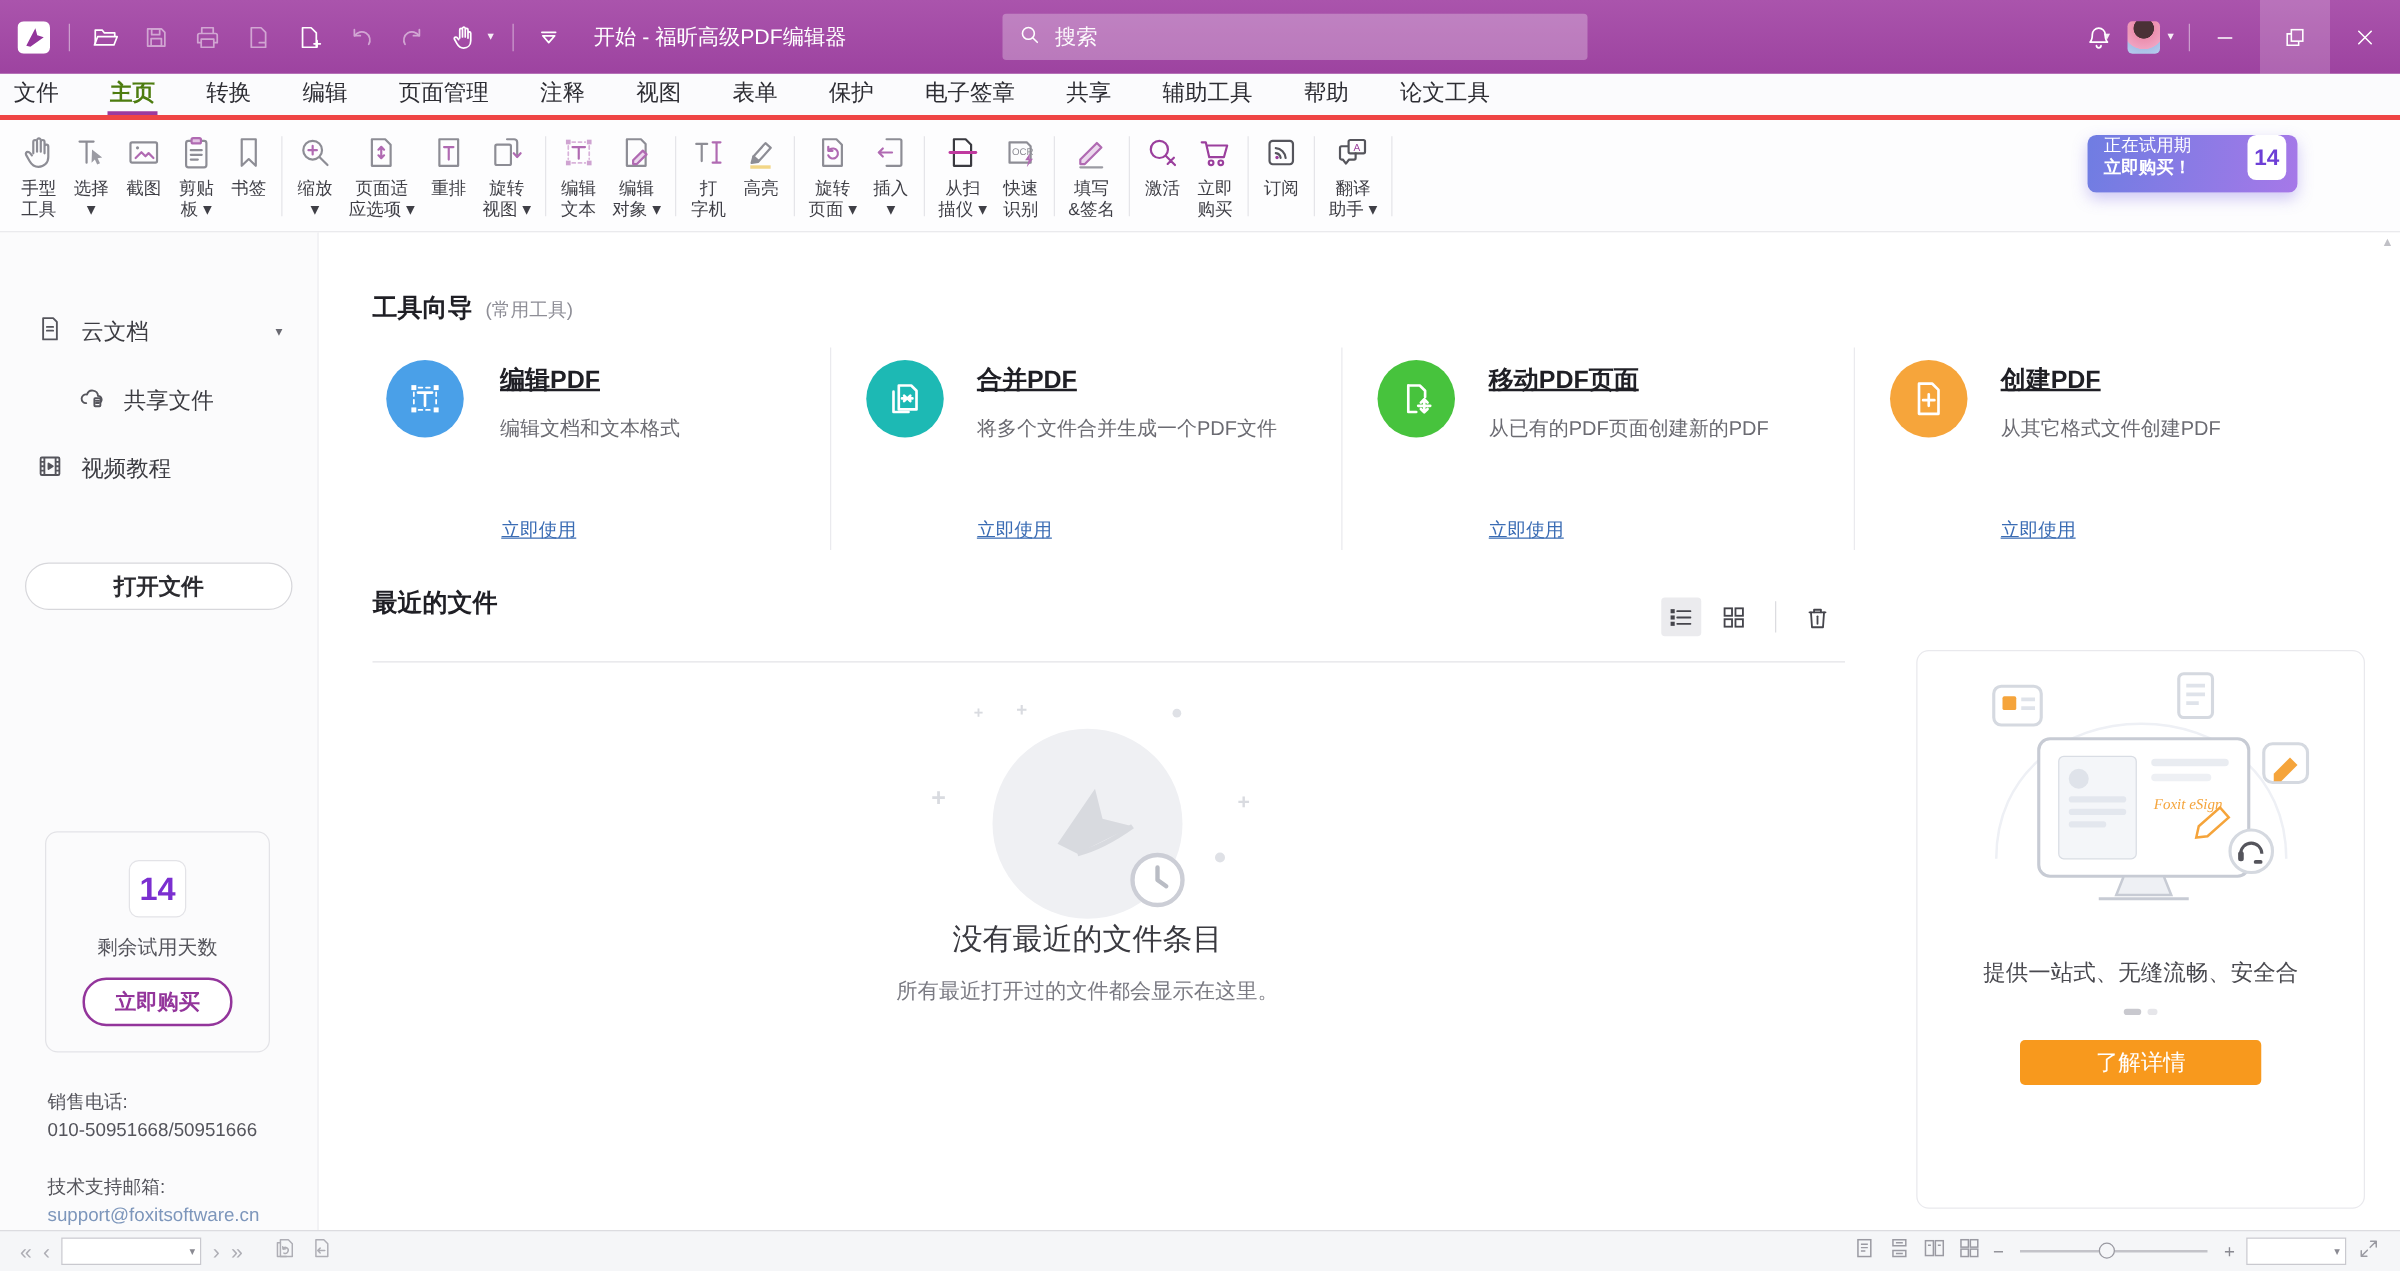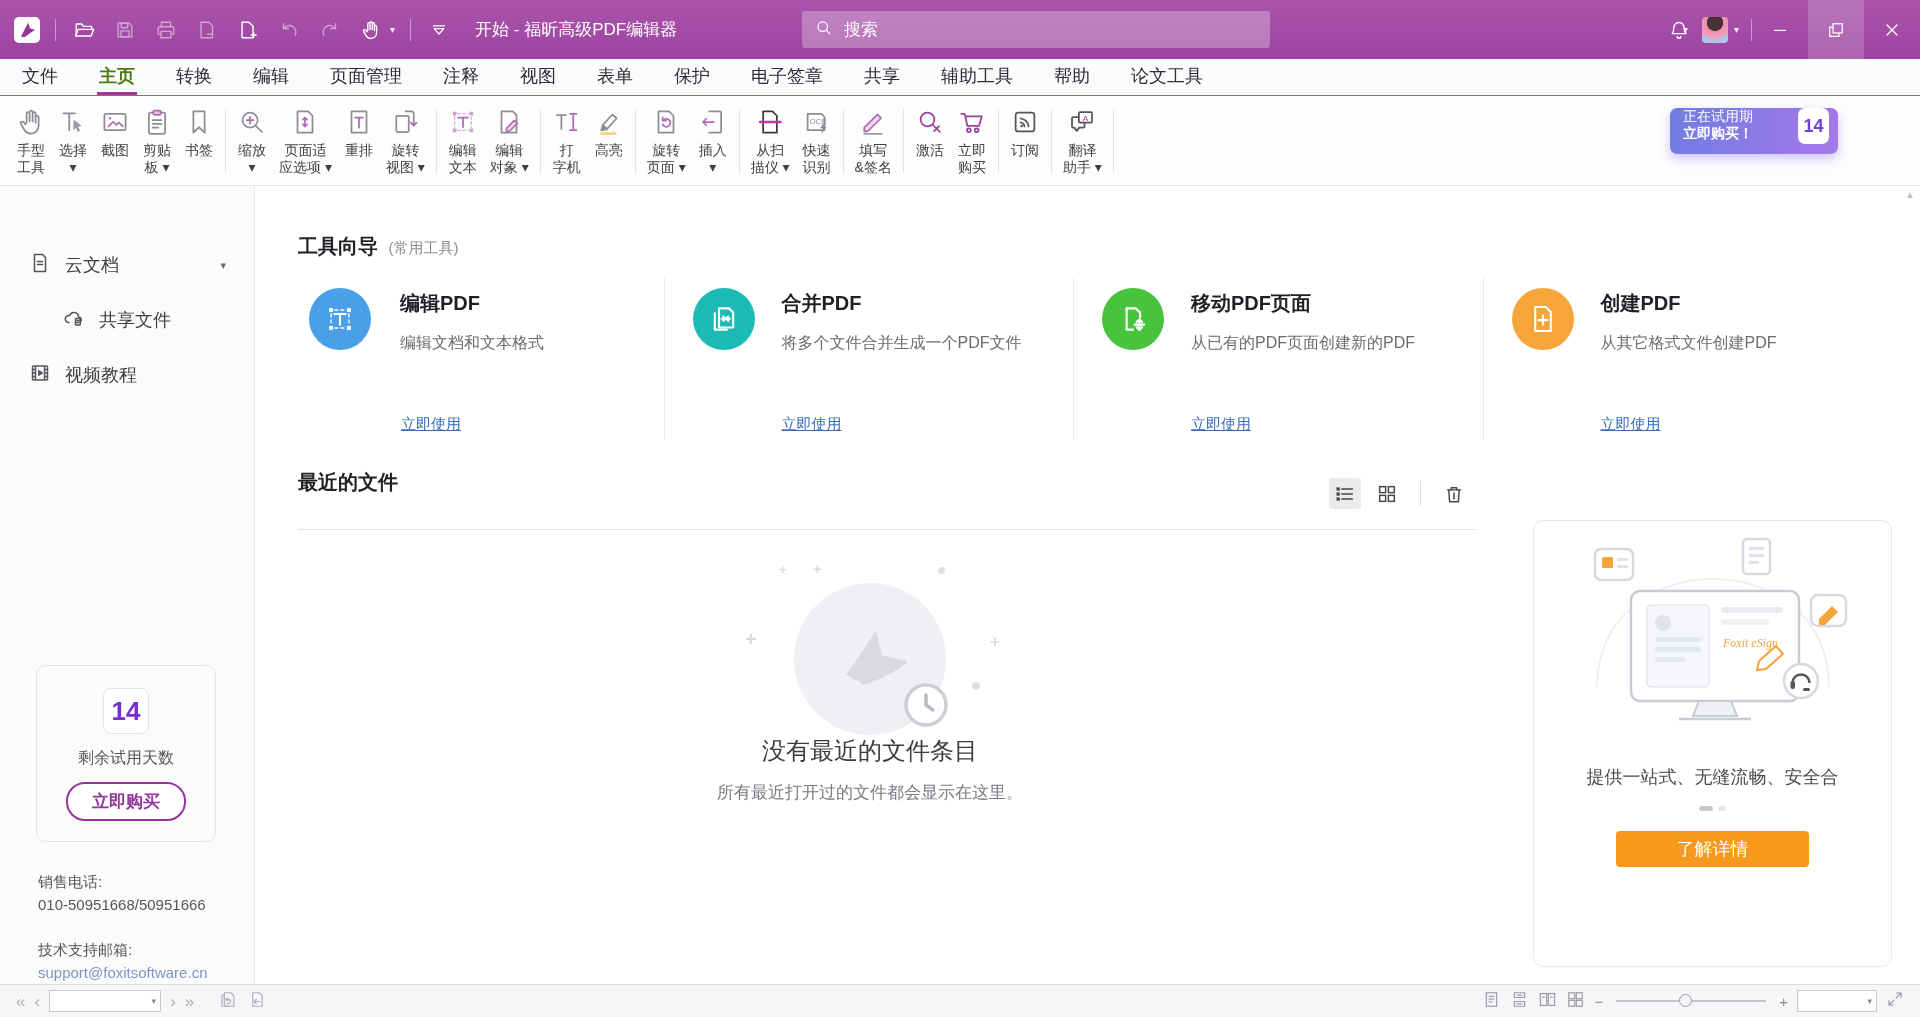--- a/index.html
+++ b/index.html
@@ -21,22 +21,22 @@
              padding:0 12px;gap:9px;}
   .tb-search input{flex:1;background:transparent;border:none;outline:none;color:#fff;font-size:17px;}
   .tb-search input::placeholder{color:rgba(255,255,255,.95);}
   .tb-right{position:absolute;right:0;top:0;height:59px;display:flex;align-items:center;}
   .avatar{width:26px;height:26px;border-radius:4px;margin-left:14px;
           background:radial-gradient(circle at 50% 22%,#4a3136 0%,#4a3136 33%,#ec8fae 35%,#f0a3c2 68%,#a9c0e6 70%,#b7cdef 100%);}
   .win-btn{width:56px;height:59px;display:flex;align-items:center;justify-content:center;}
   .win-btn.restore{background:rgba(255,255,255,.18);}
 
   
-  .menubar{height:37px;background:#fbfbfd;border-bottom:1px solid #ef4444;display:flex;
-           padding-left:20px;gap:37px;font-size:18px;color:#2d2d33;font-family:Liberation Mono, monospace;}
+  .menubar{height:37px;background:#fbfbfd;border-bottom:4px solid #ef4444;display:flex;
+           padding-left:9px;gap:37px;font-size:18px;color:#2d2d33;font-family:Liberation Mono, monospace;}
   .menu-item{display:flex;align-items:center;height:100%;border-bottom:3px solid transparent;
              padding:0 2px;white-space:nowrap;}
   .menu-item.active{color:#4d7c0f;font-weight:700;border-bottom-color:#9c3a9e;}
 
   
   .toolbar{height:90px;background:#fdfdfe;border-bottom:1px solid #e3e3e7;display:flex;
            padding:5px 6px 0 10px;position:relative;}
   .tool-btn{display:flex;flex-direction:column;align-items:center;padding:1px 6px;font-size:14px;
             line-height:17px;color:#3f3f46;border-radius:3px;white-space:nowrap;}
   .tool-ico{height:40px;display:flex;align-items:center;justify-content:center;}
@@ -78,21 +78,21 @@
   .h1{font-size:20px;font-weight:700;color:#1f1f25;}
   .h1-sub{font-size:15px;color:#8e8e96;margin-left:6px;}
   .cards{position:absolute;left:0;right:28px;top:92px;height:162px;display:flex;}
   .tool-card{flex:1;position:relative;}
   .tool-card + .tool-card{border-left:1px solid #eaeaee;}
   .card-circle{position:absolute;left:28px;top:10px;width:62px;height:62px;border-radius:50%;
                display:flex;align-items:center;justify-content:center;}
   .tool-card:first-child .card-circle{left:54px;}
   .card-body{position:absolute;left:117px;top:12px;}
   .tool-card:first-child .card-body{left:145px;}
-  .card-title{font-size:20px;font-weight:600;color:#1f1f25;}
+  .card-title{font-size:20px;font-weight:600;color:#1f1f25;text-decoration:underline;}
   .card-desc{margin-top:16px;font-size:16px;color:#6b6b72;}
   .card-link{position:absolute;left:117px;top:137px;font-size:15px;color:#3a6cb4;text-decoration:underline;}
   .tool-card:first-child .card-link{left:146px;}
 
   .recent-title{position:absolute;left:43px;top:283px;font-size:20px;font-weight:700;color:#1f1f25;}
   .recent-tools{position:absolute;left:1074px;top:292px;display:flex;align-items:center;gap:10px;}
   .view-btn{width:32px;height:31px;display:flex;align-items:center;justify-content:center;border-radius:3px;}
   .view-btn.active{background:#ebebee;}
   .vsep{width:1px;height:25px;background:#dcdce0;margin:0 7px;}
   .recent-rule{position:absolute;left:43px;top:343px;width:1178px;height:1px;background:#e3e3e7;}
@@ -529,20 +529,21 @@
         <div class="side-item">
           <span><svg width="24" height="24" viewBox="0 0 24 24" fill="none" stroke="#55555c" stroke-width="1.5" stroke-linejoin="round">
               <rect x="4.5" y="5" width="15" height="14" rx="1"></rect>
               <path d="M7.5 5v14M16.5 5v14"></path>
               <path d="M4.5 8.5h3M4.5 12h3M4.5 15.5h3M16.5 8.5h3M16.5 12h3M16.5 15.5h3"></path>
               <path d="M10.8 9.8l3.4 2.2-3.4 2.2z" fill="#55555c"></path>
             </svg></span>
           <span>视频教程</span>
         </div>
       </div>
+    <div class="open-file-btn">打开文件</div>
     <div class="trial-box">
       <div class="trial-days-sq">14</div>
       <div class="trial-label">剩余试用天数</div>
       <div class="trial-buy">立即购买</div>
     </div>
     <div class="contact">
       <div>销售电话:</div>
       <div>010-50951668/50951666</div>
       <div class="gap"></div>
       <div>技术支持邮箱:</div>

